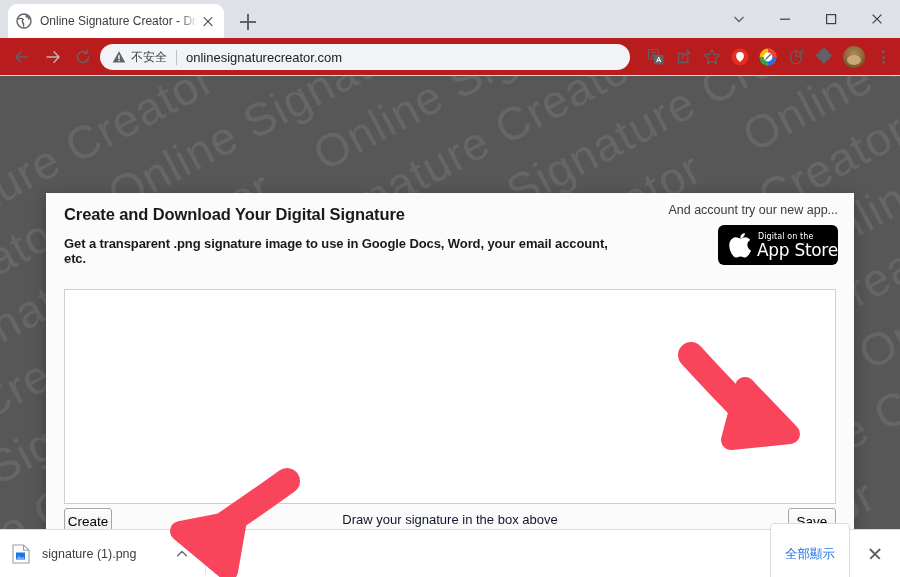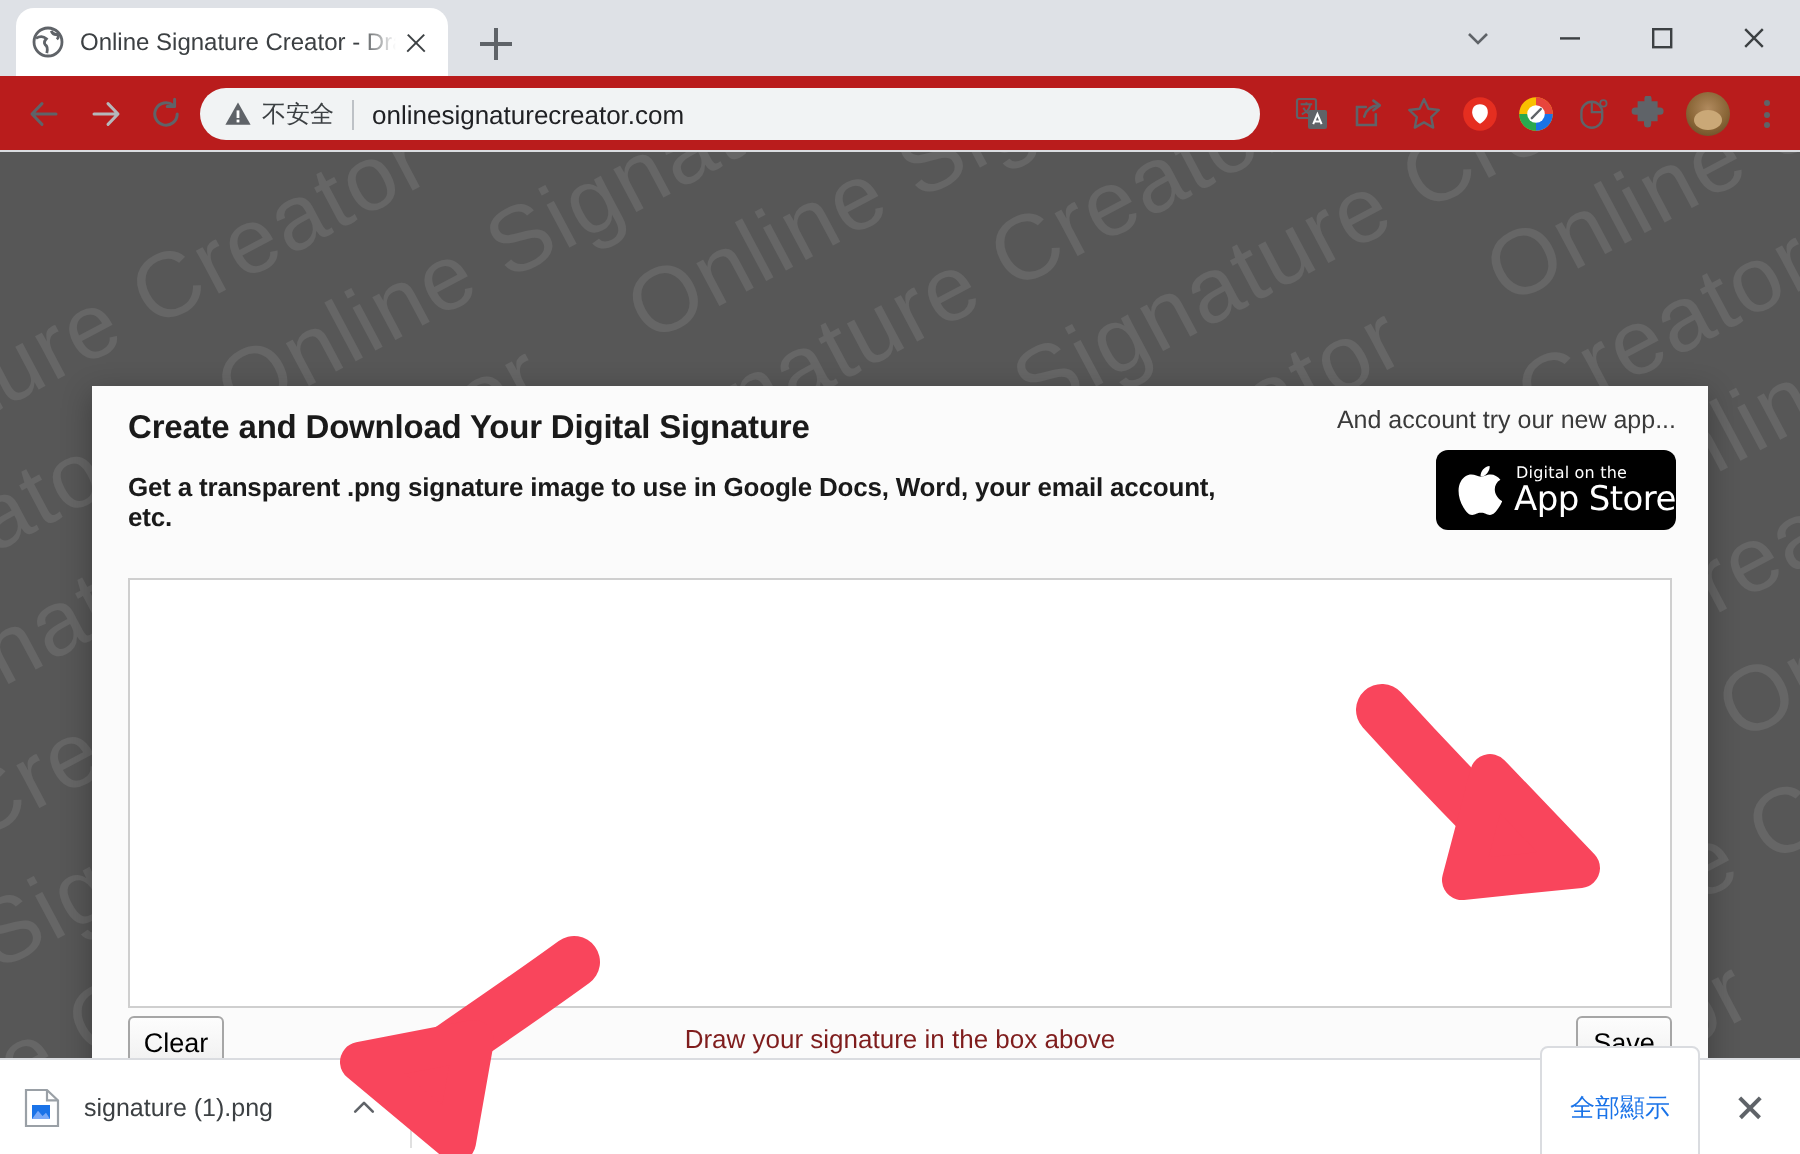--- a/index.html
+++ b/index.html
@@ -241,21 +241,21 @@
     font-family: "Liberation Sans", sans-serif;
     display: flex; align-items: center; justify-content: center;
     padding: 0 9px;
     box-sizing: border-box;
   }
   .btn-clear { left: 0; width: 48px; }
   .btn-save  { right: 0; width: 48px; }
   .footer-hint {
     position: absolute; left: 0; right: 0; top: 4px;
     text-align: center;
-    font-size: 13px; color: #7f1d1d;
+    font-size: 13px; color: #0f172a;
   }
 
   
   .arrows { position: absolute; left: 0; top: 0; width: 900px; height: 577px; pointer-events: none; }
 
   
   .shelf {
     position: absolute; left: 0; top: 529px;
     width: 900px; height: 48px;
     background: #ffffff;
@@ -463,21 +463,21 @@
             <path d="M18.7 17.6 C18.1 18.9 17.8 19.5 17 20.7 C15.9 22.4 14.4 24.5 12.5 24.5 C10.8 24.5 10.4 23.4 8.1 23.4 C5.9 23.4 5.4 24.5 3.7 24.5 C1.9 24.5 0.5 22.6 -0.6 20.9 C-3.5 16.2 -3.8 10.6 -2 7.7 C-0.7 5.6 1.3 4.3 3.2 4.3 C5.2 4.3 6.4 5.4 8.1 5.4 C9.7 5.4 10.7 4.3 13 4.3 C14.7 4.3 16.5 5.3 17.8 6.9 C13.6 9.2 14.3 15.3 18.7 17.6 Z" fill="#fff" transform="translate(3.4,0)"></path>
           </svg>
           <span class="line1">Digital on the</span>
           <span class="line2">App Store</span>
         </div>
       </div>
 
       <div class="sig-canvas"></div>
 
       <div class="card-footer">
-        <div class="btn btn-clear">Clear</div>
+        <div class="btn btn-clear">Create</div>
         <div class="footer-hint">Draw your signature in the box above</div>
         <div class="btn btn-save">Save</div>
       </div>
 
     </div>
   </div>
 
   <div class="shelf">
     <div class="dl-item">
       <svg class="dl-file-icon" viewBox="0 0 18 20">

